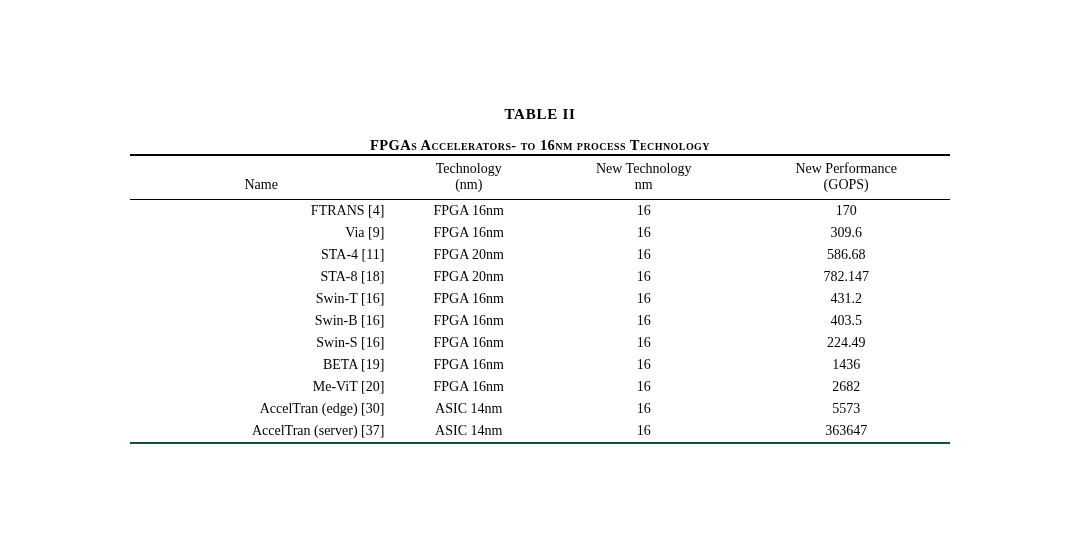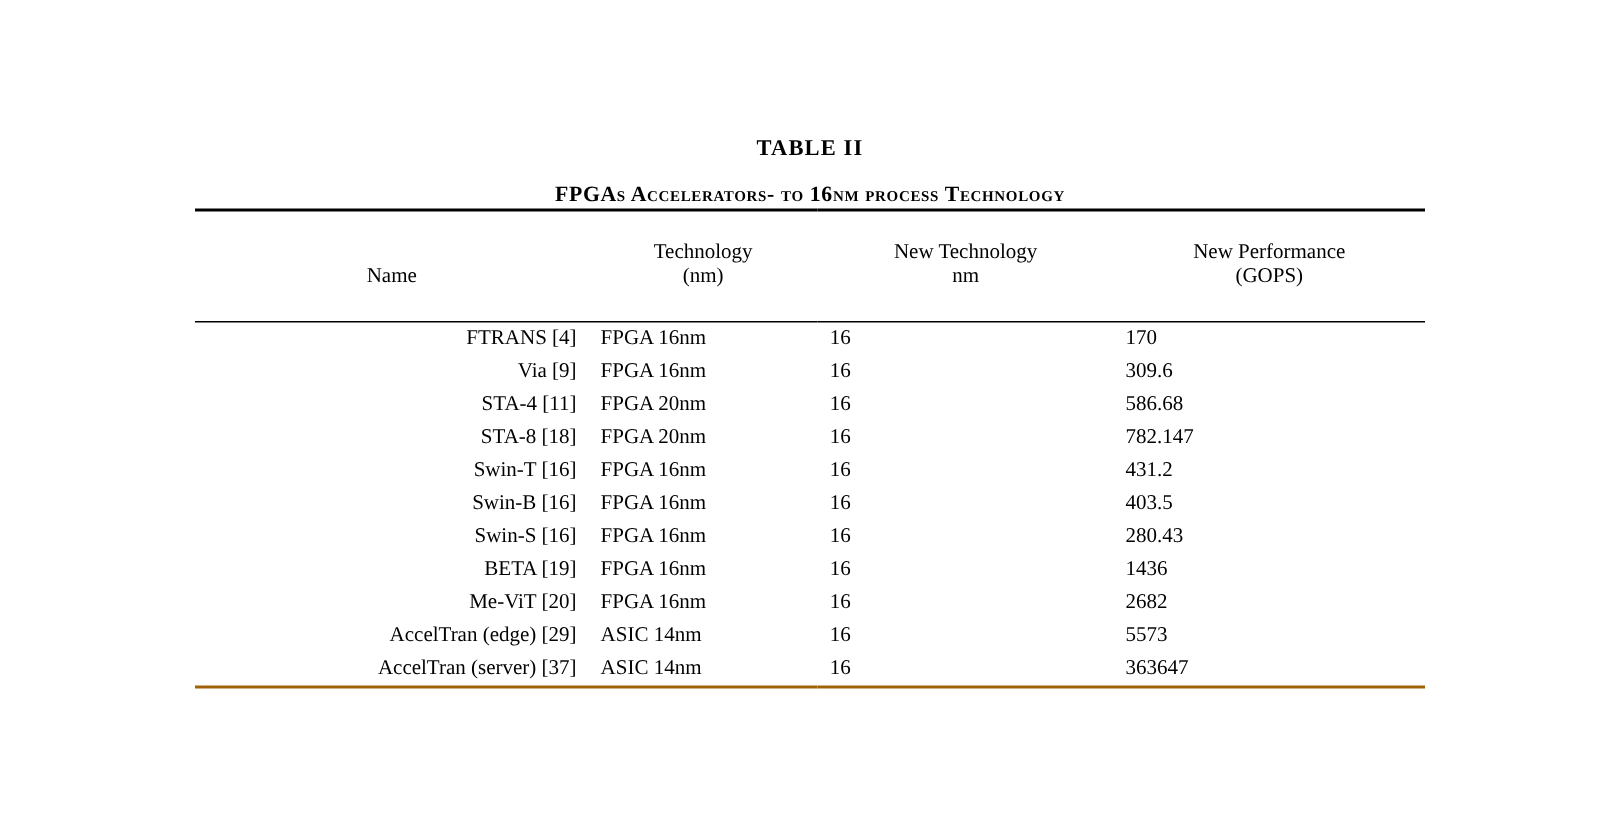--- a/index.html
+++ b/index.html
@@ -49,31 +49,32 @@
 
     .top-border {
       border-top: 2px solid #000;
     }
 
     .header-bottom-border {
       border-bottom: 1.5px solid #000;
     }
 
     .bottom-border {
-      border-bottom: 2px solid #a16207;
+      border-bottom: 2px solid #14532d;
     }
 
     th {
       font-weight: normal;
       text-align: center;
-      padding: 20px 8px;
+      padding: 5px 8px;
       vertical-align: bottom;
     }
 
     td {
+      text-align: center;
       padding: 3px 8px;
     }
 
     td.name-col {
       text-align: right;
     }
   </style>
 </head>
 <body>
 
@@ -138,36 +139,36 @@
         <tr>
           <td class="name-col">Swin-B [16]</td>
           <td>FPGA  16nm</td>
           <td>16</td>
           <td>403.5</td>
         </tr>
         <tr>
           <td class="name-col">Swin-S [16]</td>
           <td>FPGA  16nm</td>
           <td>16</td>
-          <td>280.43</td>
+          <td>224.49</td>
         </tr>
         <tr>
           <td class="name-col">BETA [19]</td>
           <td>FPGA  16nm</td>
           <td>16</td>
           <td>1436</td>
         </tr>
         <tr>
           <td class="name-col">Me-ViT [20]</td>
           <td>FPGA  16nm</td>
           <td>16</td>
           <td>2682</td>
         </tr>
         <tr>
-          <td class="name-col">AccelTran (edge) [29]</td>
+          <td class="name-col">AccelTran (edge) [30]</td>
           <td>ASIC  14nm</td>
           <td>16</td>
           <td>5573</td>
         </tr>
         <tr class="bottom-border">
           <td class="name-col">AccelTran (server) [37]</td>
           <td>ASIC  14nm</td>
           <td>16</td>
           <td>363647</td>
         </tr>

